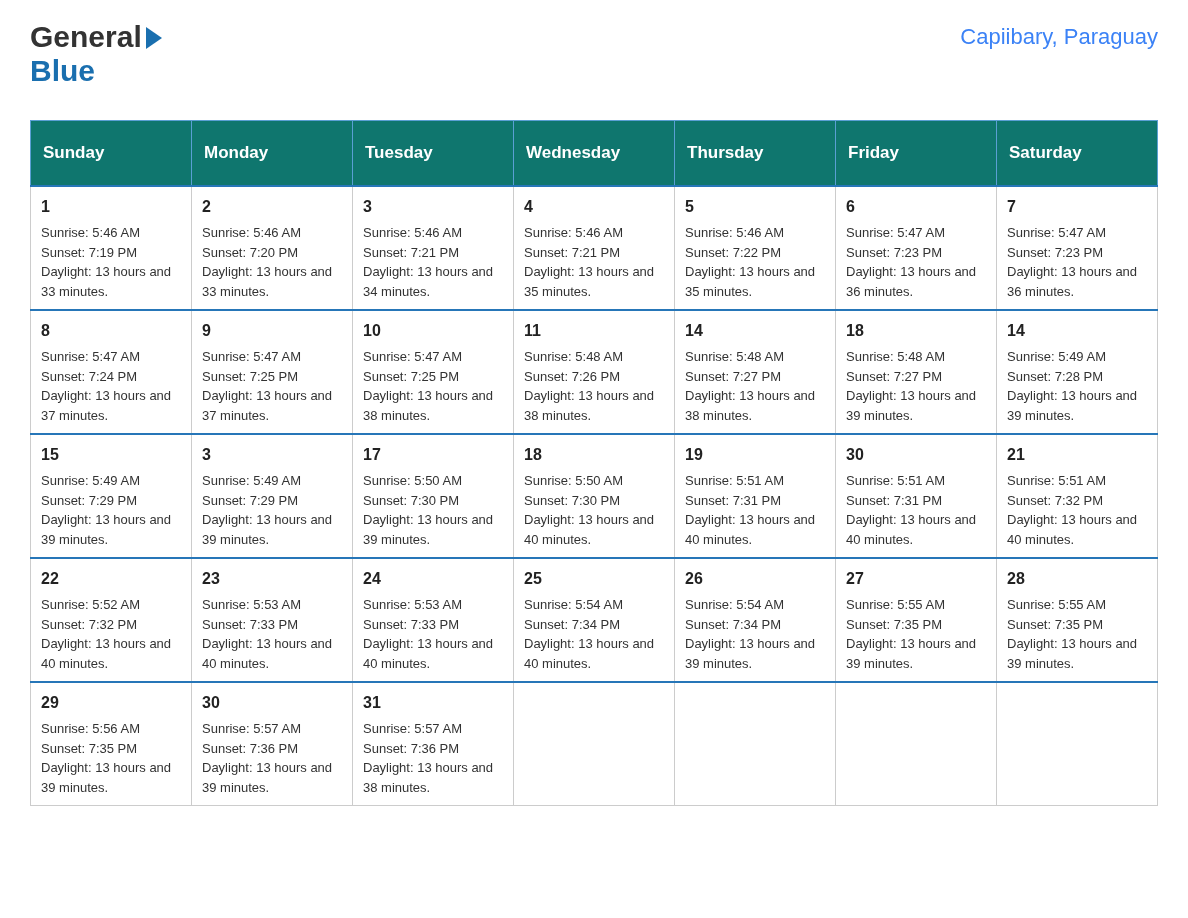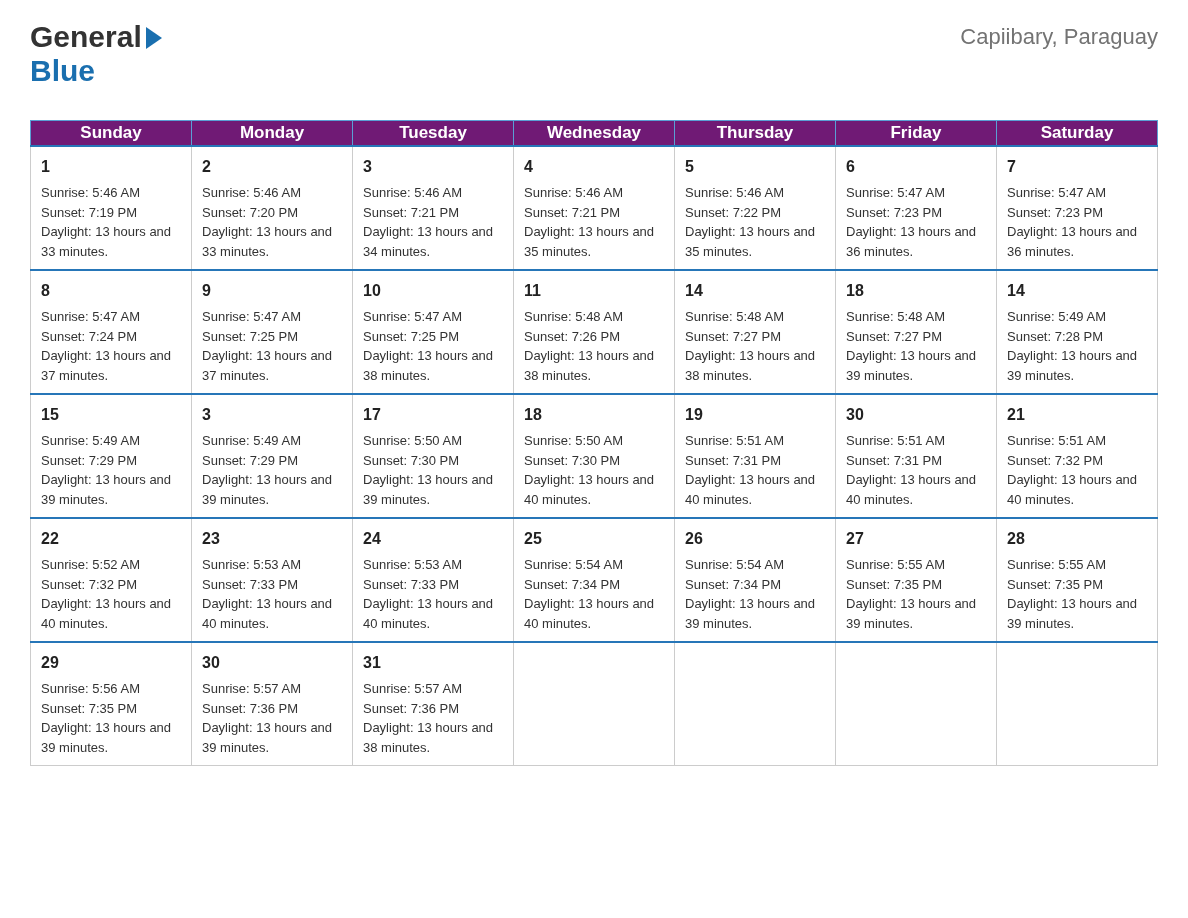--- a/index.html
+++ b/index.html
@@ -29,35 +29,35 @@
       text-align: right;
     }
     .month-title {
       font-size: 52px;
       font-weight: bold;
       color: #222;
       line-height: 1.1;
     }
     .location {
       font-size: 22px;
-      color: #737373;
+      color: #3b82f6;
       margin-top: 4px;
     }
     .calendar {
       width: 100%;
       border-collapse: collapse;
       border: 1px solid #aaa;
     }
     .calendar th {
-      background-color: #701a75;
+      background-color: #0f766e;
       color: #fff;
       font-size: 17px;
       font-weight: bold;
-      padding: 2px 12px;
-      text-align: center;
+      padding: 22px 12px;
+      text-align: left;
       border: 1px solid #5a9fd4;
     }
     .calendar td {
       vertical-align: top;
       padding: 8px 10px;
       border: 1px solid #ccc;
       width: 14.28%;
       min-height: 100px;
       font-size: 13px;
       color: #333;

